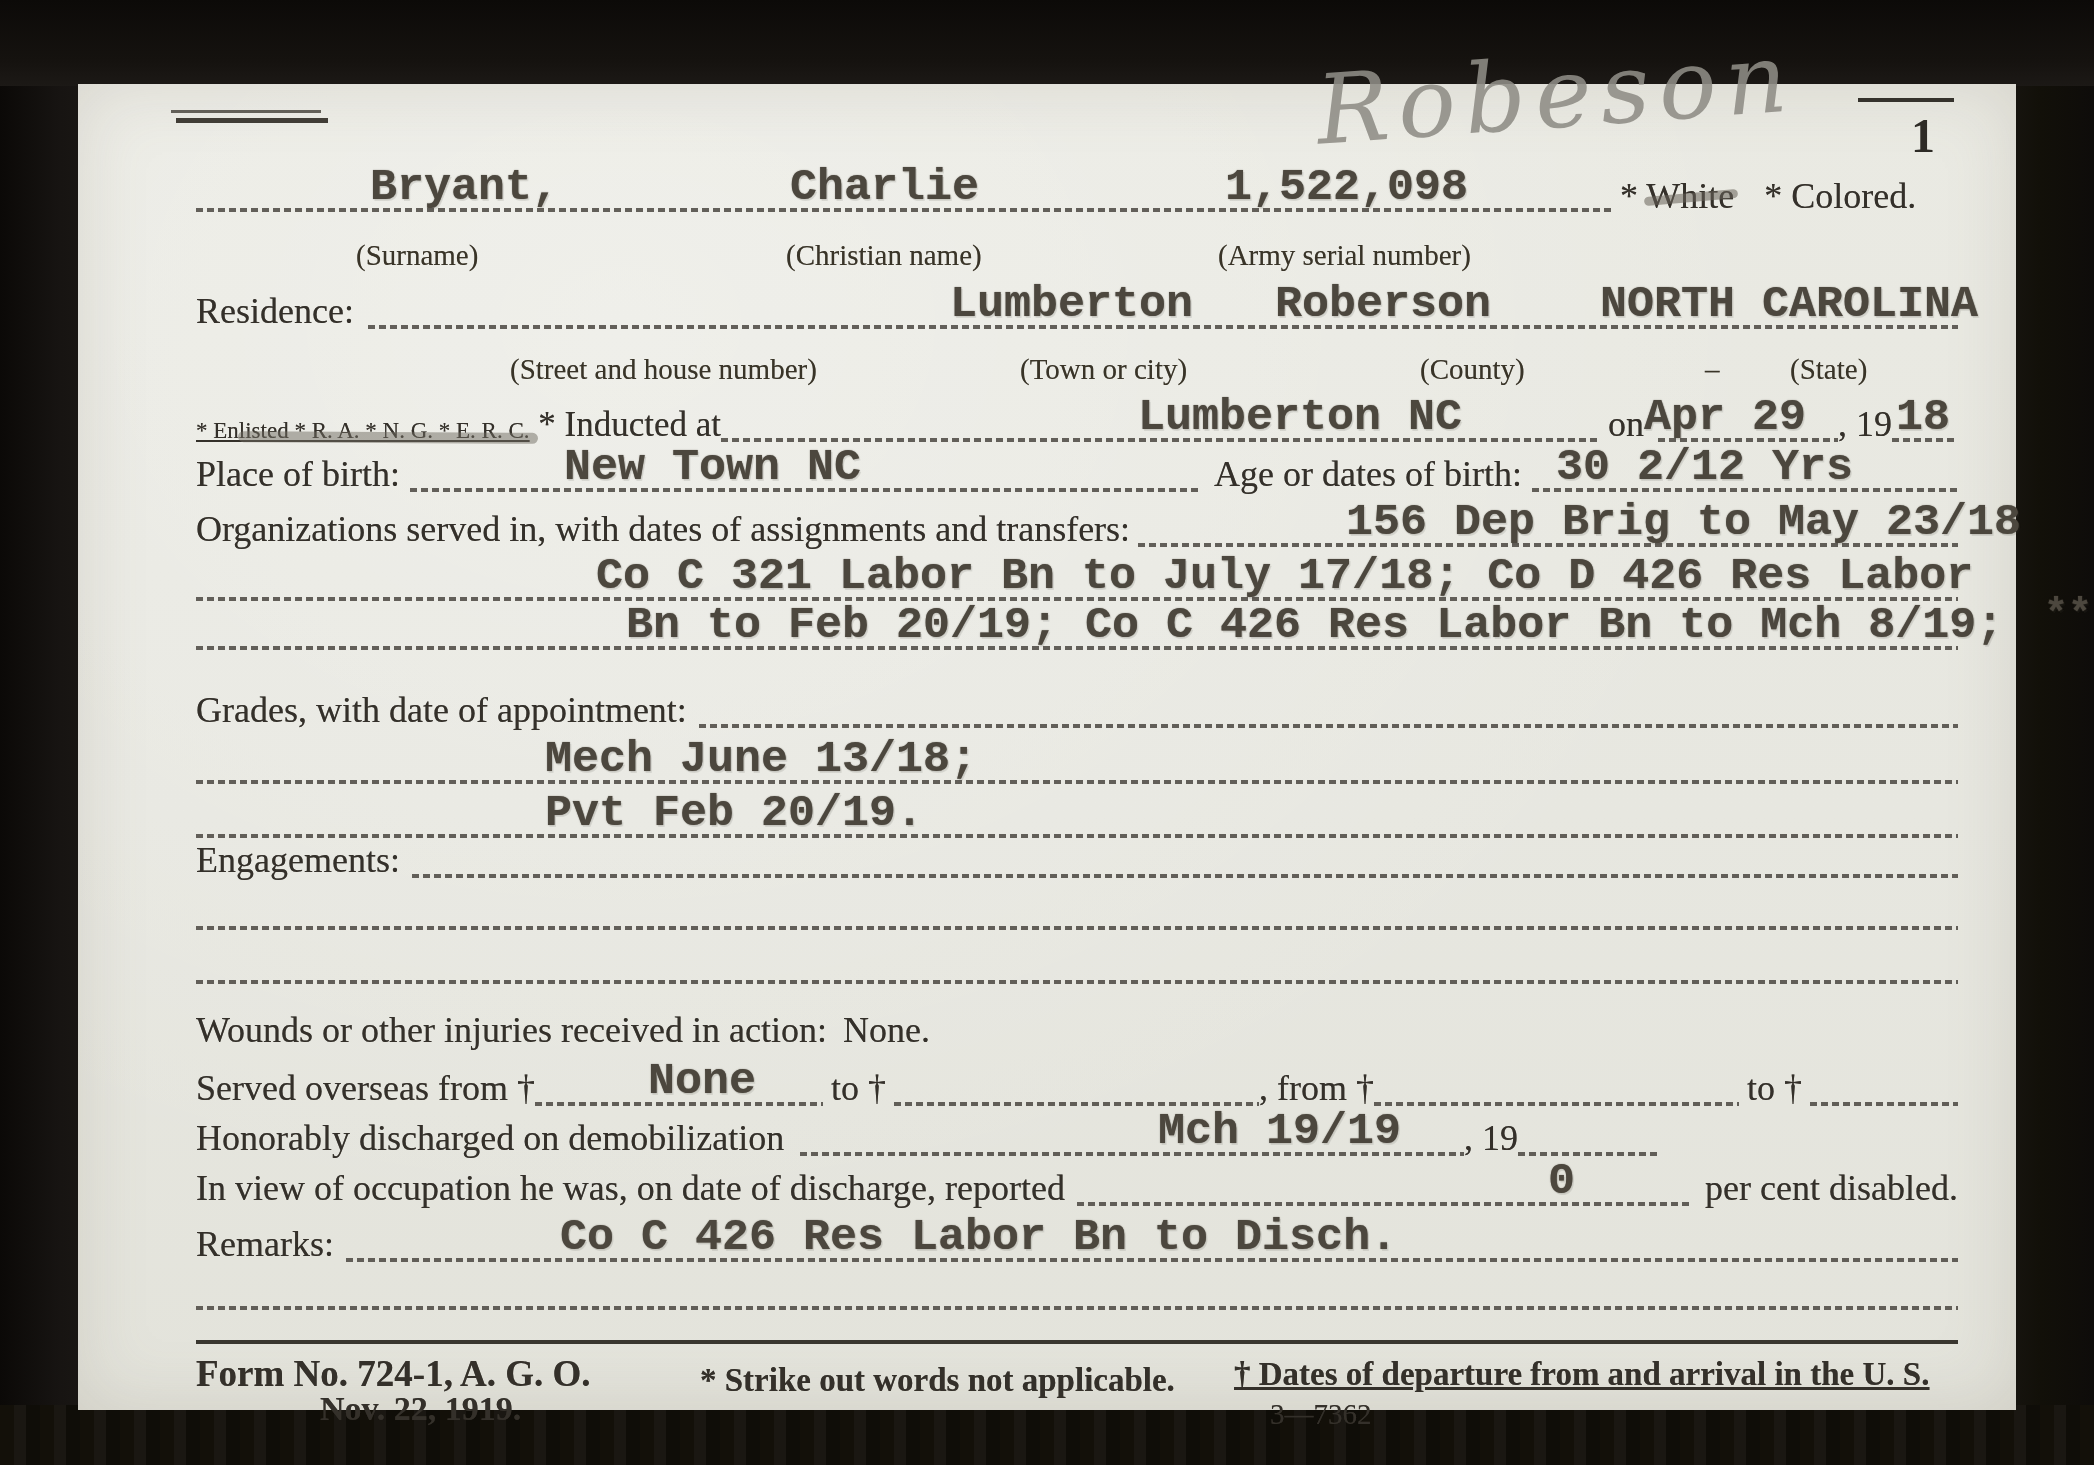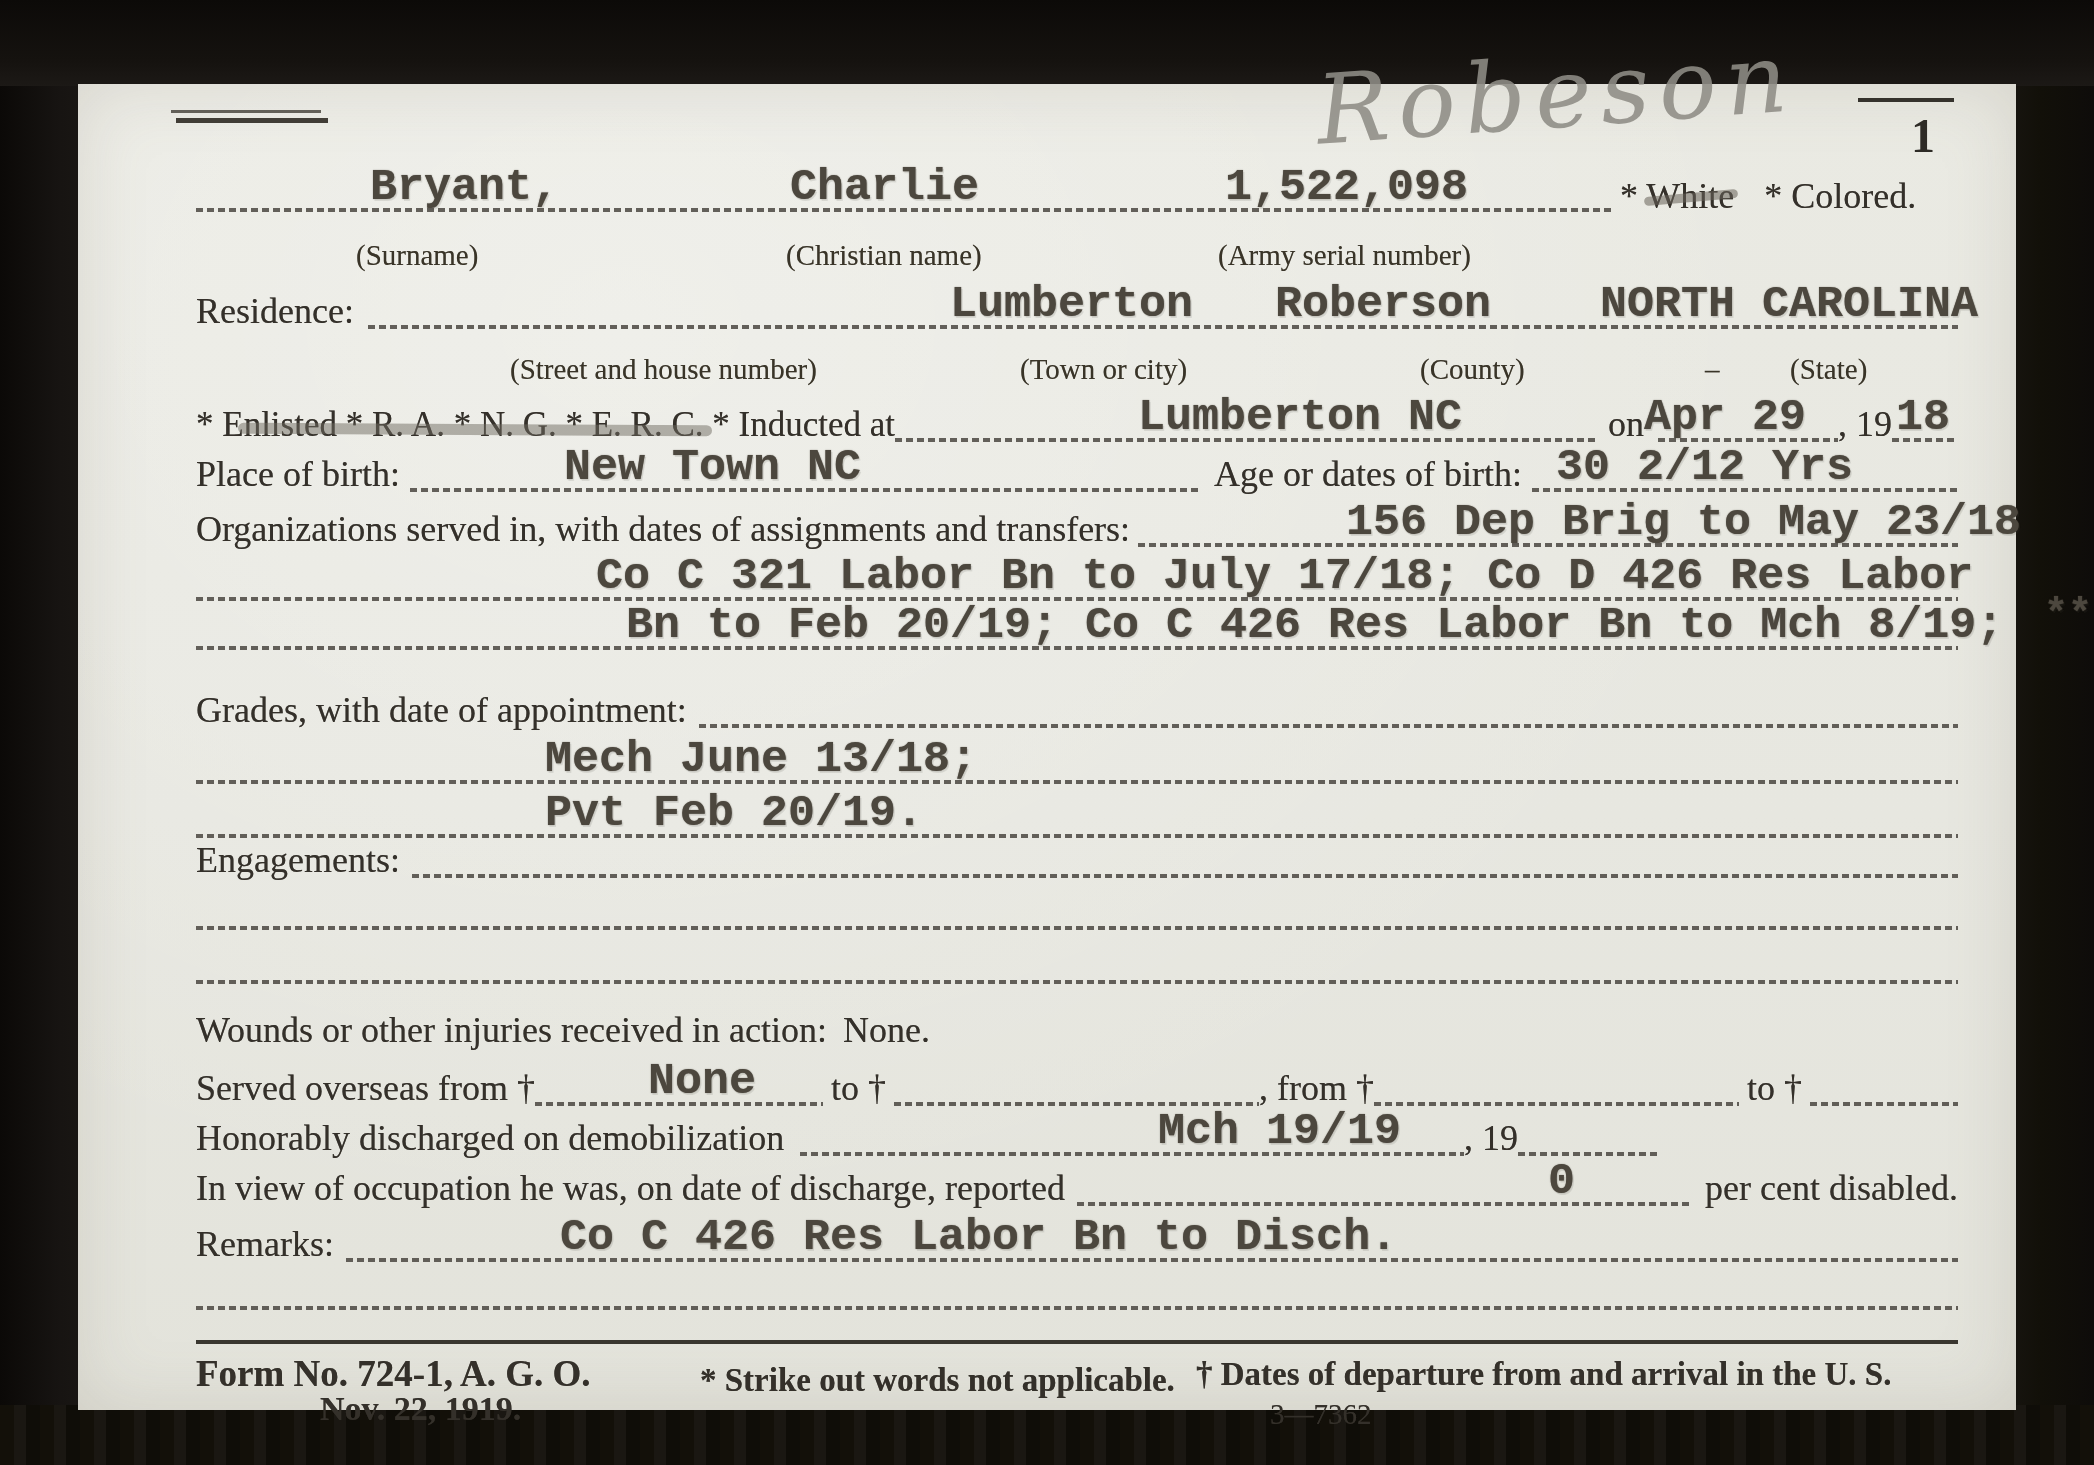--- a/index.html
+++ b/index.html
@@ -84,21 +84,21 @@
     </div>
     <div class="row" style="left:118px;top:264px;width:1762px;height:36px;">
       <span class="slabel abs" style="left:314px;bottom:0;">(Street and house number)</span>
       <span class="slabel abs" style="left:824px;bottom:0;">(Town or city)</span>
       <span class="slabel abs" style="left:1224px;bottom:0;">(County)</span>
       <span class="slabel abs" style="left:1509px;bottom:0;">–</span>
       <span class="slabel abs" style="left:1594px;bottom:0;">(State)</span>
     </div>
 
     <div class="row" style="left:118px;top:316px;width:1762px;">
-      <span class="printed strike-long" style="font-size:35px;">* Enlisted * R. A. * N. G. * E. R. C.</span>
+      <span class="printed strike-long" style="font-size:23px;text-decoration:underline;">* Enlisted * R. A. * N. G. * E. R. C.</span>
       <span class="printed" style="font-size:35px;"> * Inducted at</span>
       <div class="dl grow"></div>
       <span class="printed" style="margin:0 14px 0 10px;">on</span>
       <div class="dl" style="width:180px;"></div>
       <span class="printed">, 19</span>
       <div class="dl" style="width:66px;"></div>
       <span class="typed abs" style="left:942px;">Lumberton NC</span>
       <span class="typed abs" style="left:1448px;">Apr 29</span>
       <span class="typed abs" style="left:1700px;">18</span>
     </div>
@@ -187,17 +187,17 @@
       <div class="dl grow" style="margin-left:12px;"></div>
       <span class="typed abs" style="left:364px;">Co C 426 Res Labor Bn to Disch.</span>
     </div>
 
     <div class="hr-dash" style="left:118px;top:1222px;width:1762px;"></div>
     <div class="rule" style="left:118px;top:1256px;width:1762px;"></div>
 
     <span class="foot" style="left:118px;top:1268px;font-size:37px;">Form No. 724-1, A. G. O.</span>
     <span class="foot" style="left:242px;top:1306px;font-size:34px;">Nov. 22, 1919.</span>
     <span class="foot" style="left:622px;top:1278px;font-size:33px;">* Strike out words not applicable.</span>
-    <span class="foot" style="left:1118px;top:1272px;font-size:33px;">† Dates of departure from and arrival in the U. S.</span>
+    <span class="foot" style="left:1156px;top:1272px;font-size:33px;text-decoration:underline;">† Dates of departure from and arrival in the U. S.</span>
     <span class="foot" style="left:1192px;top:1314px;font-size:29px;font-weight:400;">3—7362</span>
 
   </div>
 </div>
 
 </body></html>

